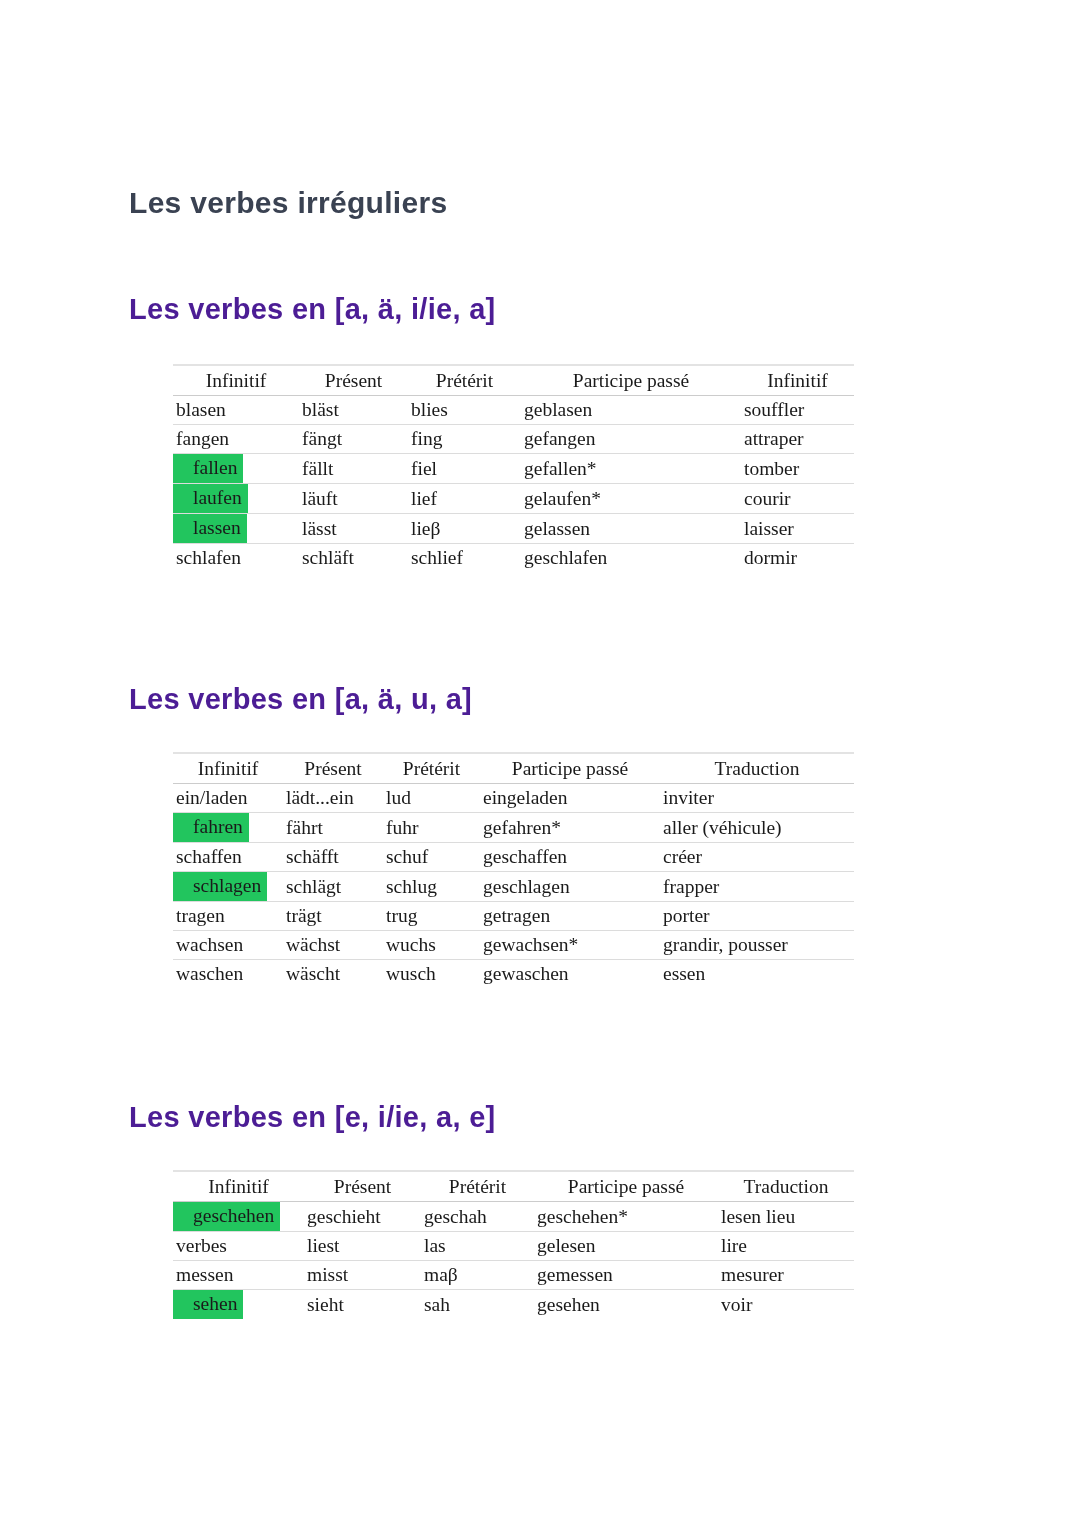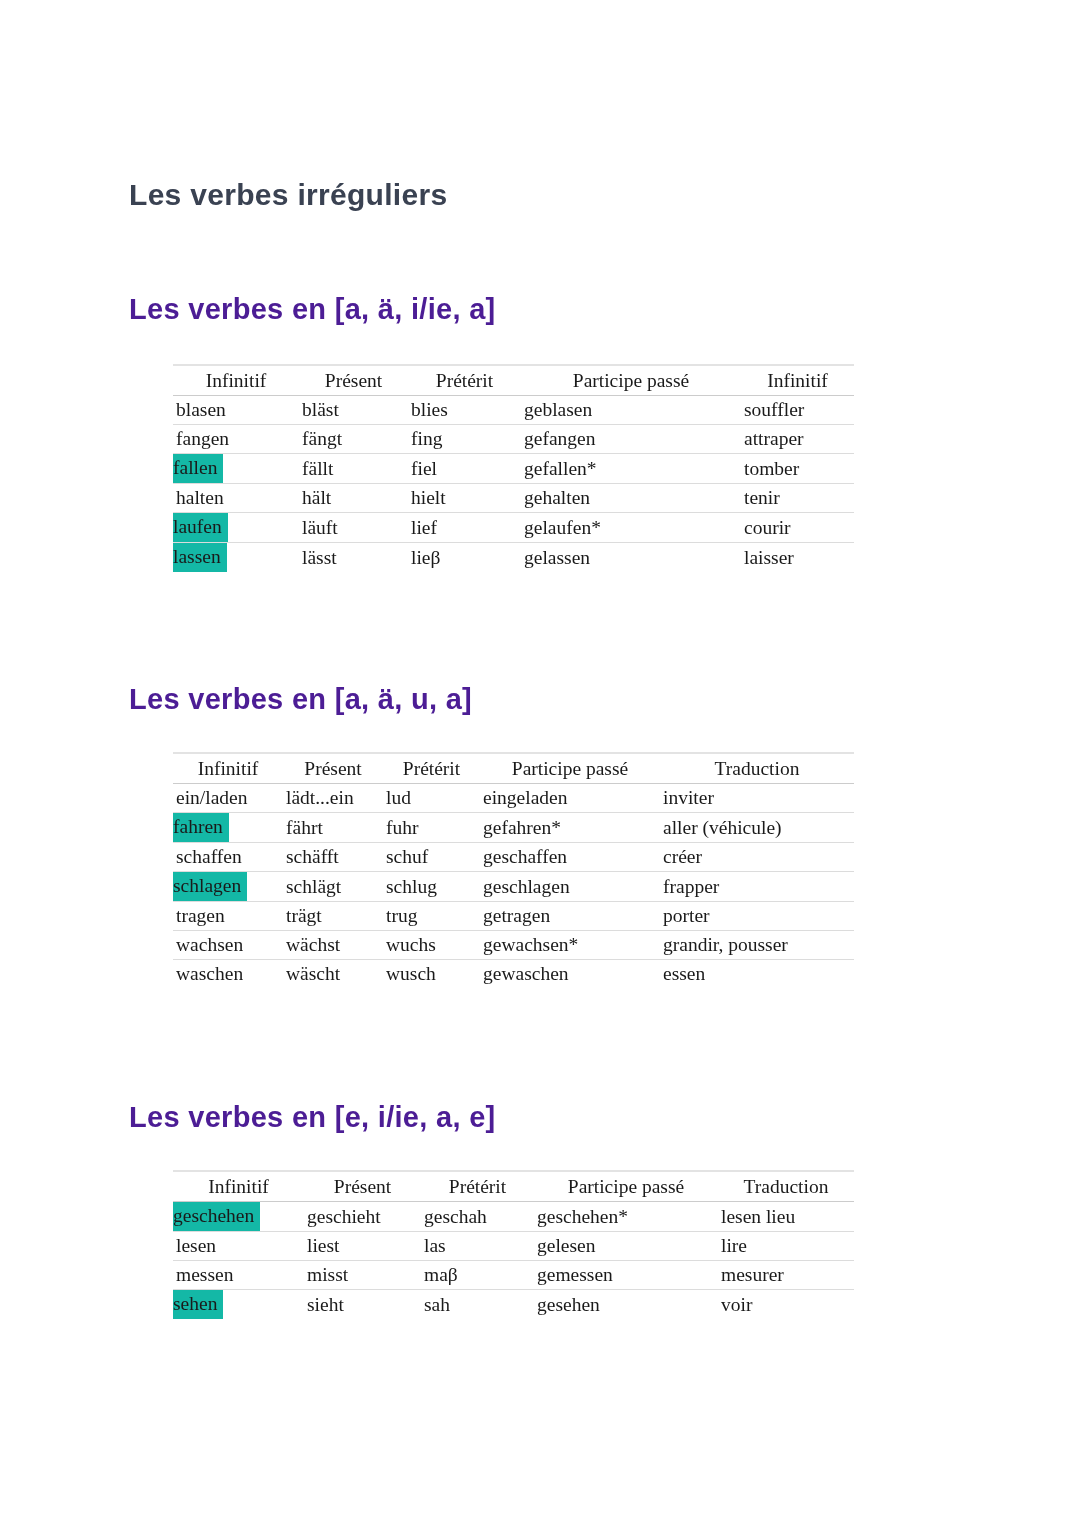--- a/index.html
+++ b/index.html
@@ -7,21 +7,21 @@
     position: relative;
     width: 1080px;
     height: 1528px;
     background: #ffffff;
     font-family: "Liberation Serif", serif;
     overflow: hidden;
   }
   .doc-title {
     position: absolute;
     left: 129px;
-    top: 178px;
+    top: 186px;
     margin: 0;
     font-family: "Liberation Sans", sans-serif;
     font-weight: 700;
     font-size: 30px;
     letter-spacing: 0.3px;
     color: #3a4252;
   }
   .section-heading {
     position: absolute;
     left: 129px;
@@ -66,24 +66,24 @@
     height: 28px;
     border-bottom: 1px solid #dcdcdc;
     padding: 0 0 0 3px;
     vertical-align: middle;
     overflow: hidden;
     white-space: nowrap;
   }
   .verb-table tbody tr:last-child td { border-bottom: none; }
 
   .hl {
-    background: #14b8a6;
+    background: #22c55e;
     display: inline-block;
     margin-left: -3px;
-    padding: 3px 6px 4px 0;
+    padding: 3px 6px 4px 20px;
   }
 </style>
 </head>
 <body>
 
 <div class="page">
   <h1 class="doc-title">Les verbes irréguliers</h1>
   <div id="sections">
       <h2 class="section-heading h2-0">Les verbes en [a, ä, i/ie, a]</h2>
       <table class="verb-table tbl-0">
@@ -119,39 +119,39 @@
             <td>attraper</td>
           </tr>
           <tr>
             <td><span class="hl">fallen</span></td>
             <td>fällt</td>
             <td>fiel</td>
             <td>gefallen*</td>
             <td>tomber</td>
           </tr>
           <tr>
-            <td>halten</td>
-            <td>hält</td>
-            <td>hielt</td>
-            <td>gehalten</td>
-            <td>tenir</td>
-          </tr>
-          <tr>
             <td><span class="hl">laufen</span></td>
             <td>läuft</td>
             <td>lief</td>
             <td>gelaufen*</td>
             <td>courir</td>
           </tr>
           <tr>
             <td><span class="hl">lassen</span></td>
             <td>lässt</td>
             <td>lieβ</td>
             <td>gelassen</td>
             <td>laisser</td>
+          </tr>
+          <tr>
+            <td>schlafen</td>
+            <td>schläft</td>
+            <td>schlief</td>
+            <td>geschlafen</td>
+            <td>dormir</td>
           </tr>
         </tbody>
       </table>
       <h2 class="section-heading h2-1">Les verbes en [a, ä, u, a]</h2>
       <table class="verb-table tbl-1">
         <colgroup>
           <col style="width: 110px;">
           <col style="width: 100px;">
           <col style="width: 97px;">
           <col style="width: 180px;">
@@ -238,21 +238,21 @@
         </thead>
         <tbody>
           <tr>
             <td><span class="hl">geschehen</span></td>
             <td>geschieht</td>
             <td>geschah</td>
             <td>geschehen*</td>
             <td>lesen lieu</td>
           </tr>
           <tr>
-            <td>lesen</td>
+            <td>verbes</td>
             <td>liest</td>
             <td>las</td>
             <td>gelesen</td>
             <td>lire</td>
           </tr>
           <tr>
             <td>messen</td>
             <td>misst</td>
             <td>maβ</td>
             <td>gemessen</td>

